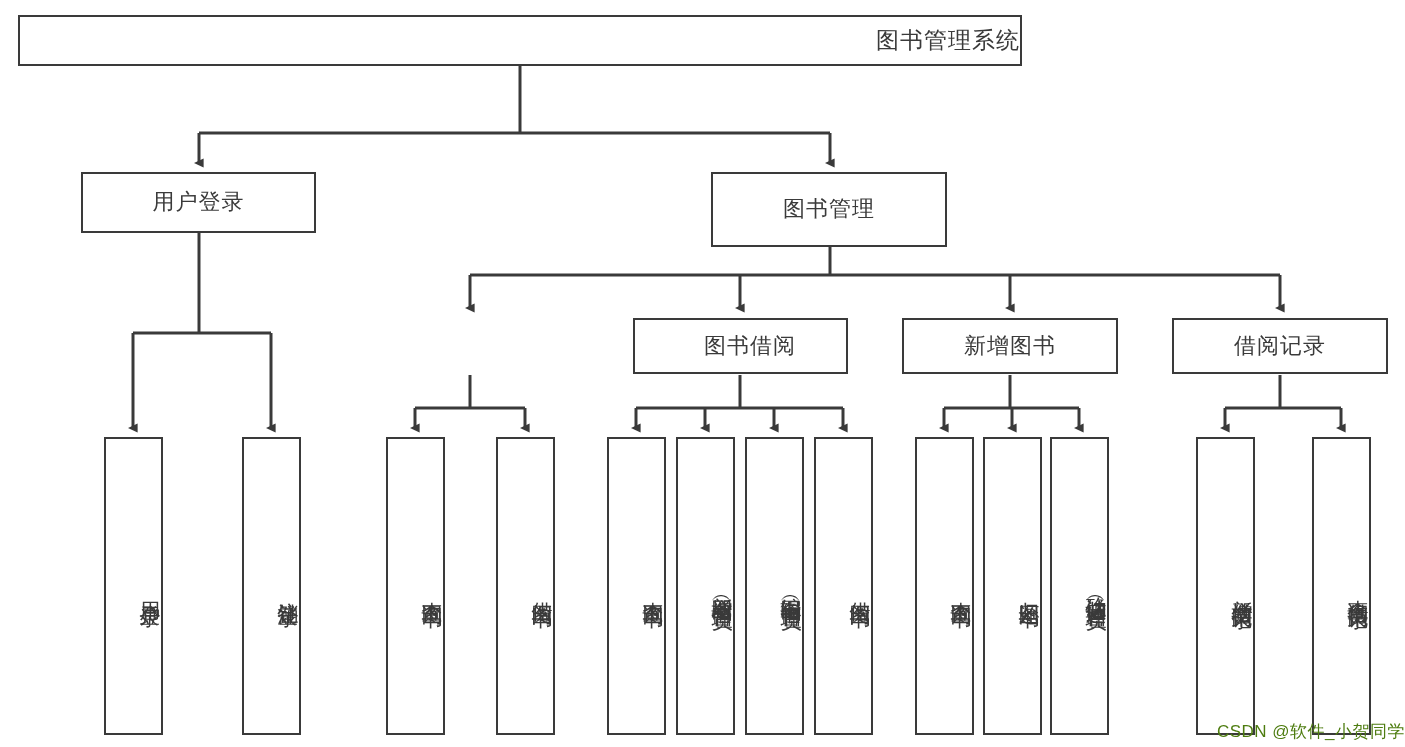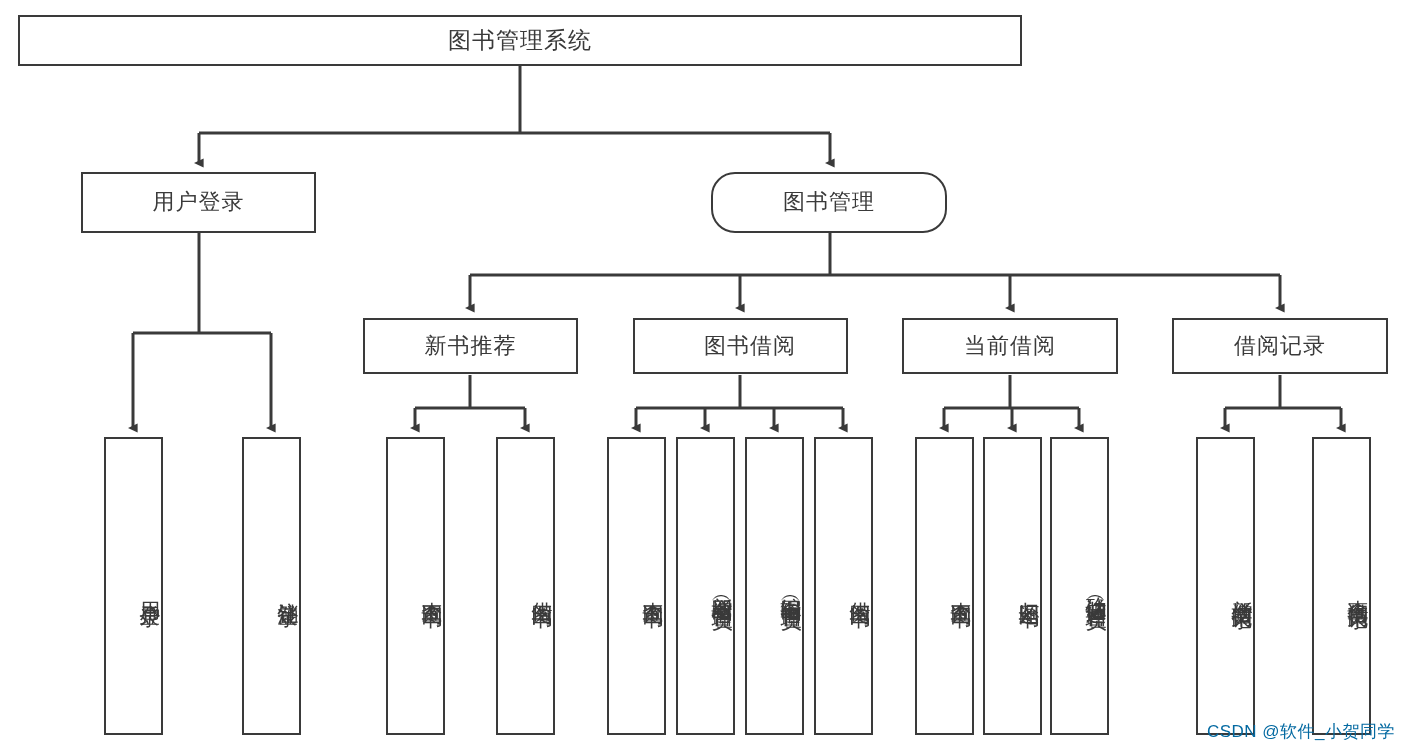--- a/index.html
+++ b/index.html
@@ -54,24 +54,24 @@
     padding-top: 6px;
     line-height: 1.05;
   }
   .node.vert .vtext {
     writing-mode: vertical-rl;
     text-orientation: upright;
     white-space: nowrap;
   }
   #watermark {
     position: absolute;
-    right: 10px;
+    right: 0;
     bottom: 4px;
     font-size: 17px;
-    color: #0369a1;
+    color: #4d7c0f;
     z-index: 5;
     white-space: nowrap;
     letter-spacing: 0.5px;
   }
 </style>
 </head>
 <body>
 
 <div id="canvas">
 
@@ -118,39 +118,36 @@
       <path d="M1012,408 L1012,428" marker-end="url(#arrow)"></path>
       <path d="M1079,408 L1079,428" marker-end="url(#arrow)"></path>
 
       <path d="M1280,375 L1280,408"></path>
       <path d="M1225,408 L1341,408"></path>
       <path d="M1225,408 L1225,428" marker-end="url(#arrow)"></path>
       <path d="M1341,408 L1341,428" marker-end="url(#arrow)"></path>
     </g>
   </svg>
 
-  <div class="node horiz root" style="left:18px; top:15px; width:1004px; height:51px;">
+  <div class="node horiz root" style="left:18px; top:15px; width:1004px; height:51px;justify-content:flex-end;">
     <span>图书管理系统</span>
   </div>
 
   <div class="node horiz" style="left:81px; top:172px; width:235px; height:61px;">
     <span>用户登录</span>
   </div>
-  <div class="node horiz" style="left:711px; top:172px; width:236px; height:61px;border-radius:24px;">
+  <div class="node horiz" style="left:711px; top:172px; width:236px; height:75px;">
     <span>图书管理</span>
   </div>
 
-  <div class="node horiz" style="left:363px; top:318px; width:215px; height:56px;">
-    <span>新书推荐</span>
-  </div>
   <div class="node horiz" style="left:633px; top:318px; width:215px; height:56px;padding-left:19px;">
     <span>图书借阅</span>
   </div>
   <div class="node horiz" style="left:902px; top:318px; width:216px; height:56px;">
-    <span>当前借阅</span>
+    <span>新增图书</span>
   </div>
   <div class="node horiz" style="left:1172px; top:318px; width:216px; height:56px;align-items:center;">
     <span>借阅记录</span>
   </div>
 
   <div class="node vert" style="left:104px; top:437px; width:59px; height:298px;">
     <span class="vtext">用户登录</span>
   </div>
   <div class="node vert" style="left:242px; top:437px; width:59px; height:298px;">
     <span class="vtext">注销登录</span>

